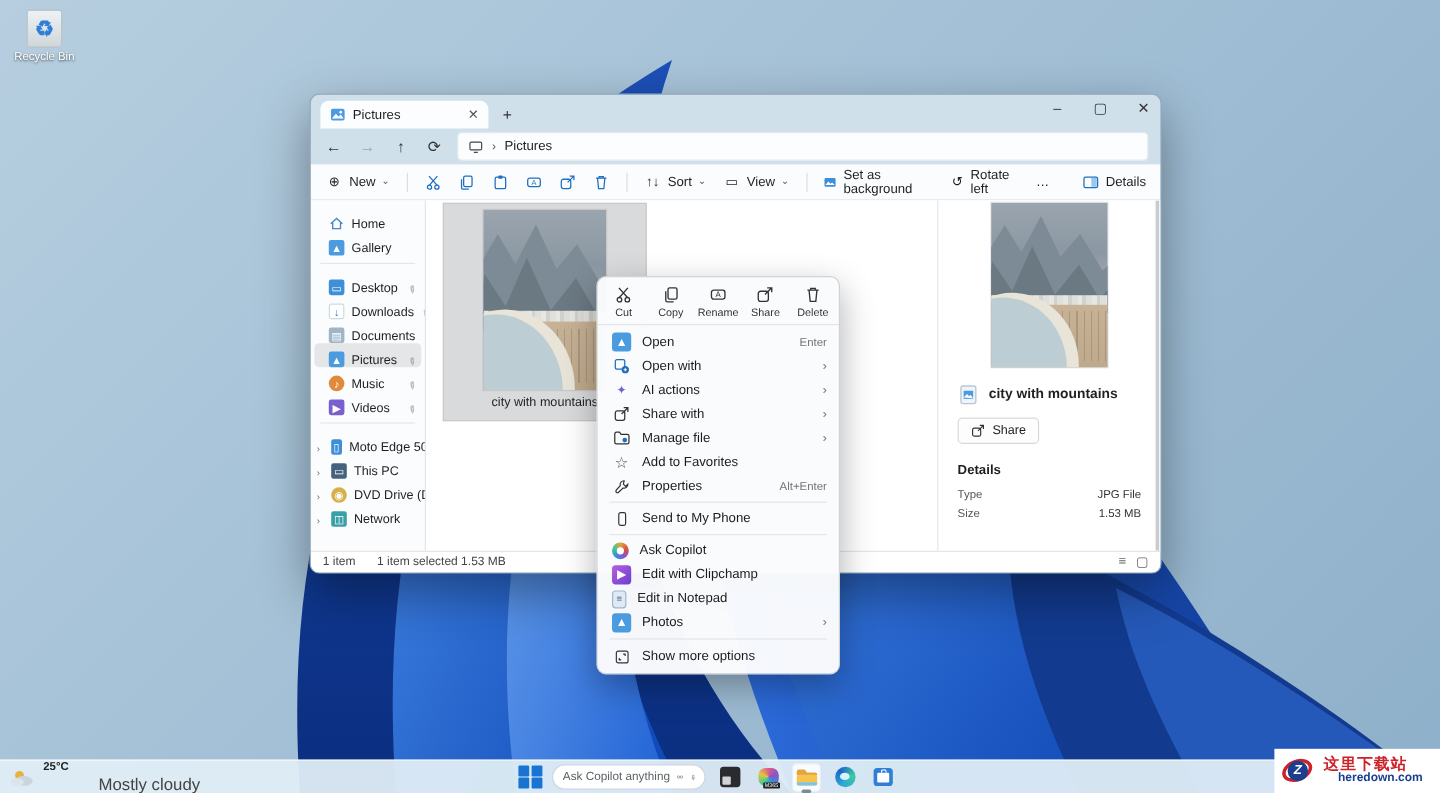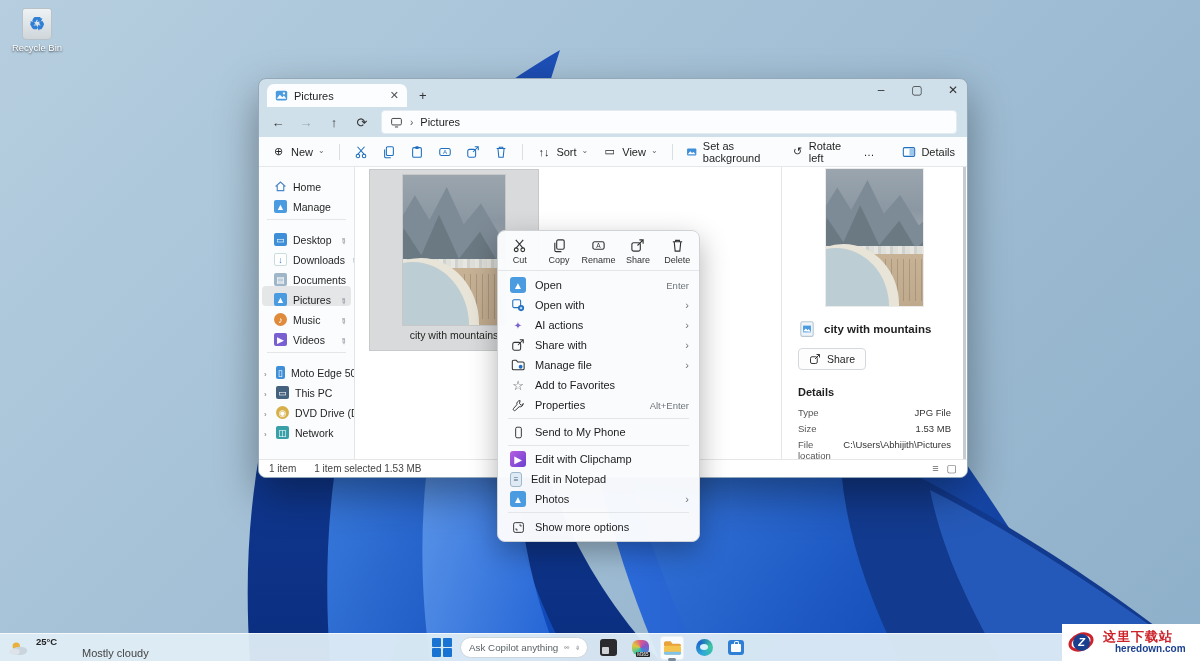--- a/index.html
+++ b/index.html
@@ -96,21 +96,21 @@
   .mi .mright { margin-left:auto; color:#6f7478; font-size:9.5px; }
   .mi .sub { margin-left:auto; color:#6f7478; font-size:11px; }
   .msep { height:1px; background:#e3e5e8; margin:3px 10px; }
   .mic16 { width:16px; height:16px; flex:0 0 16px; display:inline-flex; align-items:center; justify-content:center; border-radius:3px; font-size:10px;}
 
   
   .taskbar { position:absolute; left:0; right:0; bottom:0; height:28px; z-index:40;
     background:rgba(223,237,246,.95); border-top:1px solid rgba(255,255,255,.7); display:flex; align-items:center;margin-top:31px; }
   .weather { display:flex; align-items:center; gap:6px; padding-left:8px; width:200px; }
   .weather .wtxt .t1 { font-size:9.5px; font-weight:bold; color:#222; }
-  .weather .wtxt .t2 { font-size:11px; color:#444;padding-left:46px; }
+  .weather .wtxt .t2 { font-size:14px; color:#444;padding-left:46px; }
   .tb-center { position:absolute; left:432px; display:flex; align-items:center; gap:8px; height:28px; }
   .start { width:20px; height:20px; display:grid; grid-template-columns:9px 9px; grid-gap:1.5px; align-content:center; justify-content:center; }
   .start i { width:9px; height:9px; background:#1873d3; border-radius:1px; }
   .copilot-pill { width:128px; height:21px; background:#fff; border:1px solid #ccd6dd; border-radius:11px; display:flex; align-items:center; padding:0 8px; gap:6px; }
   .copilot-pill .ph { flex:1; color:#5a6165; font-size:9.8px; white-space:nowrap; }
   .tb-ic { width:24px; height:24px; border-radius:4px; display:flex; align-items:center; justify-content:center; position:relative; }
   .tb-ic.active { background:rgba(255,255,255,.85); box-shadow:inset 0 0 0 1px rgba(0,0,0,.05); }
   .tb-ic.active::after { content:""; position:absolute; bottom:-1px; left:8px; width:8px; height:2.5px; border-radius:2px; background:#7b8b9a; }
 
   
@@ -279,21 +279,21 @@
 
       <div class="sidebar">
         <div class="side-item">
           <svg class="ic" width="13" height="13" viewBox="0 0 16 16">
               <path d="M2 8 L8 2.5 L14 8 M4 7 v6 h8 V7" fill="none" stroke="#4a86c8" stroke-width="1.4"></path>
             </svg>
           <span>Home</span>
         </div>
         <div class="side-item">
           <span class="sic" style="background:#4a9be0;">▲</span>
-          <span>Manage</span>
+          <span>Gallery</span>
         </div>
         <div class="side-sep"></div>
         <div class="side-item">
           <span class="sic" style="background:#3f8fd8;">▭</span>
           <span>Desktop</span>
           <span class="pin">✎</span>
         </div>
         <div class="side-item">
           <span class="sic" style="background:#fff;color:#2f7fd6;border:1px solid #cdd;">↓</span>
           <span>Downloads</span>
@@ -382,24 +382,20 @@
         </div>
         <div class="dt-title">Details</div>
         <div class="dt-row">
           <span>Type</span>
             <span class="v">JPG File</span>
         </div>
         <div class="dt-row">
           <span>Size</span>
             <span class="v">1.53 MB</span>
         </div>
-        <div class="dt-row">
-          <span>File location</span>
-            <span class="v">C:\Users\Abhijith\Pictures</span>
-        </div>
         
         
         <div class="scroll"></div>
       </div>
     </div>
 
     <div class="statusbar">
       <span>1 item</span>
       <span>1 item selected 1.53 MB</span>
       <span class="view-toggles">
@@ -506,20 +502,26 @@
     <div class="msep"></div>
     <div class="mi">
       <span class="mic16">
           <svg class="ic" width="13" height="13" viewBox="0 0 16 16">
             <rect x="4.5" y="1.5" width="7" height="13" rx="1.8" fill="none" stroke="#333" stroke-width="1.2"></rect>
           </svg>
         </span>
       <span>Send to My Phone</span>
     </div>
     <div class="msep"></div>
+    <div class="mi">
+      <span class="mic16" style="border-radius:50%;background:conic-gradient(#e0a23c,#d8553c,#8a54c8,#3c8ad8,#3cc8a0,#e0a23c);width:14px;height:14px;flex-basis:14px;">
+          <span style="width:6px;height:6px;border-radius:50%;background:#fff;display:block;"></span>
+        </span>
+      <span>Ask Copilot</span>
+    </div>
     <div class="mi">
       <span class="mic16" style="background:linear-gradient(135deg,#b65fe0,#6a3fd0);color:#fff;">▶</span>
       <span>Edit with Clipchamp</span>
     </div>
     <div class="mi">
       <span class="mic16" style="background:#dfeaf4;border:1px solid #9db8cc;color:#44617e;width:12px;flex-basis:12px;height:15px;font-size:8px;">≡</span>
       <span>Edit in Notepad</span>
     </div>
     <div class="mi">
       <span class="mic16" style="background:#4a9be0;color:#fff;">▲</span>

